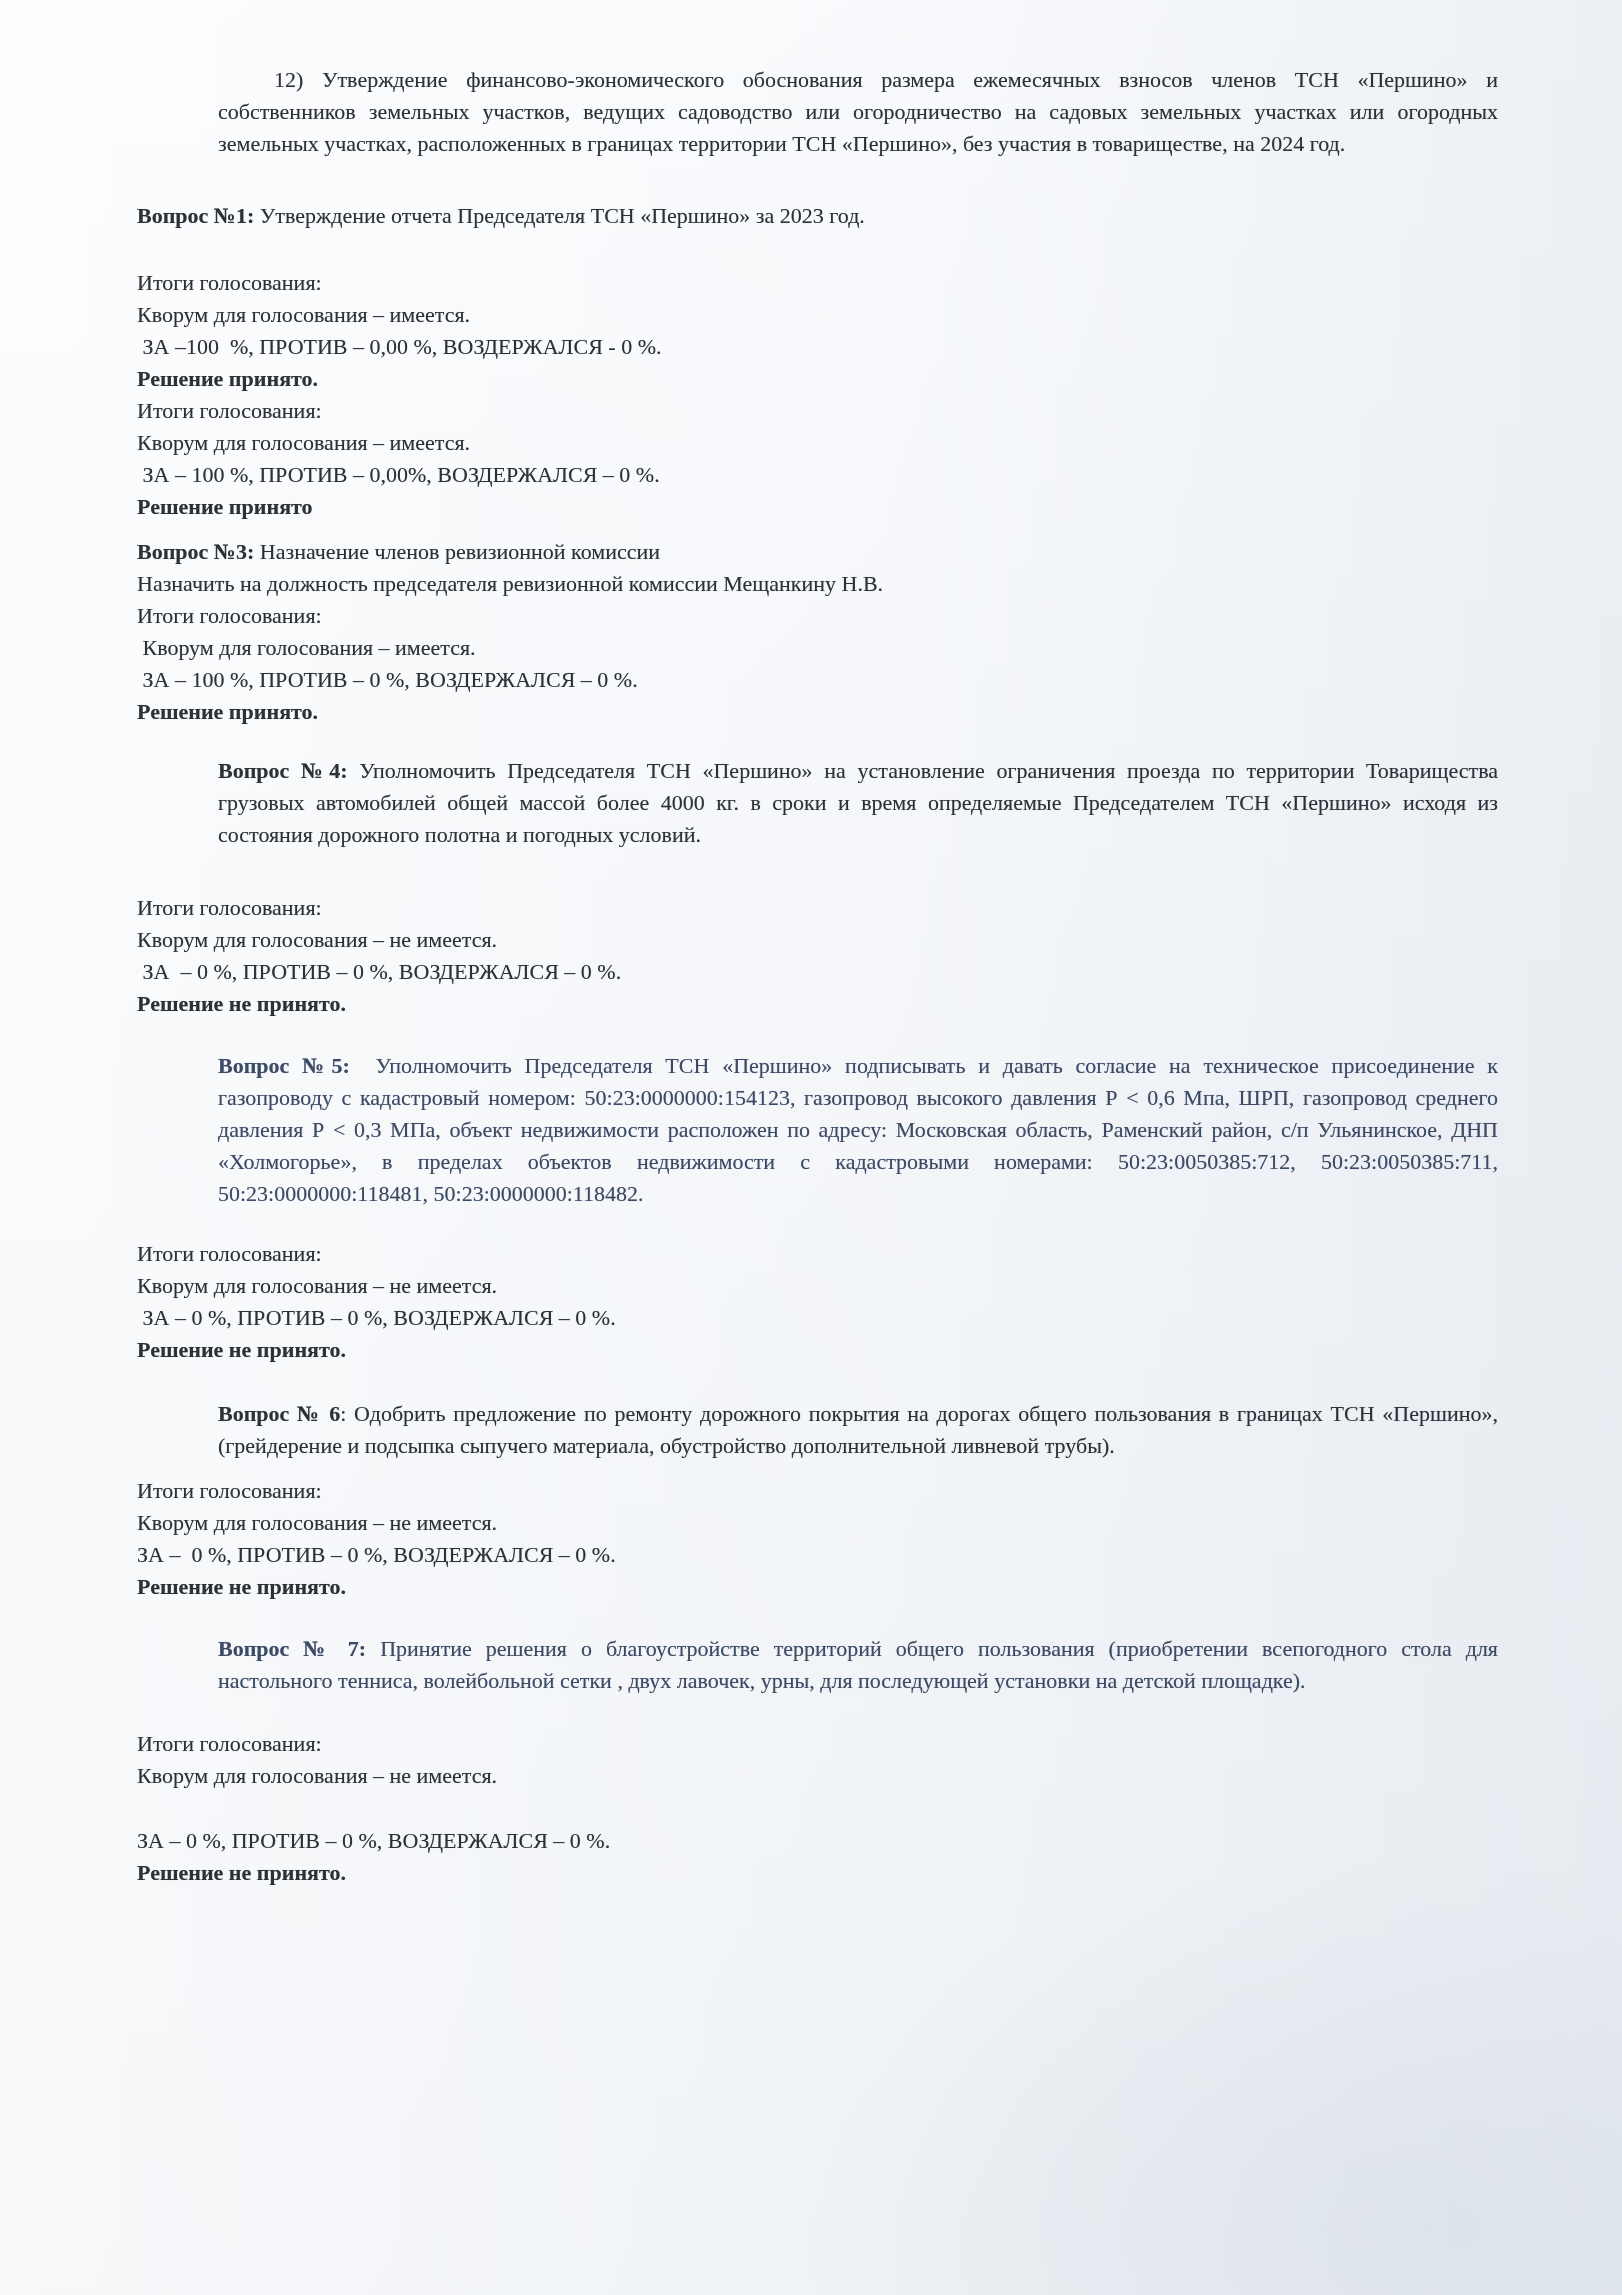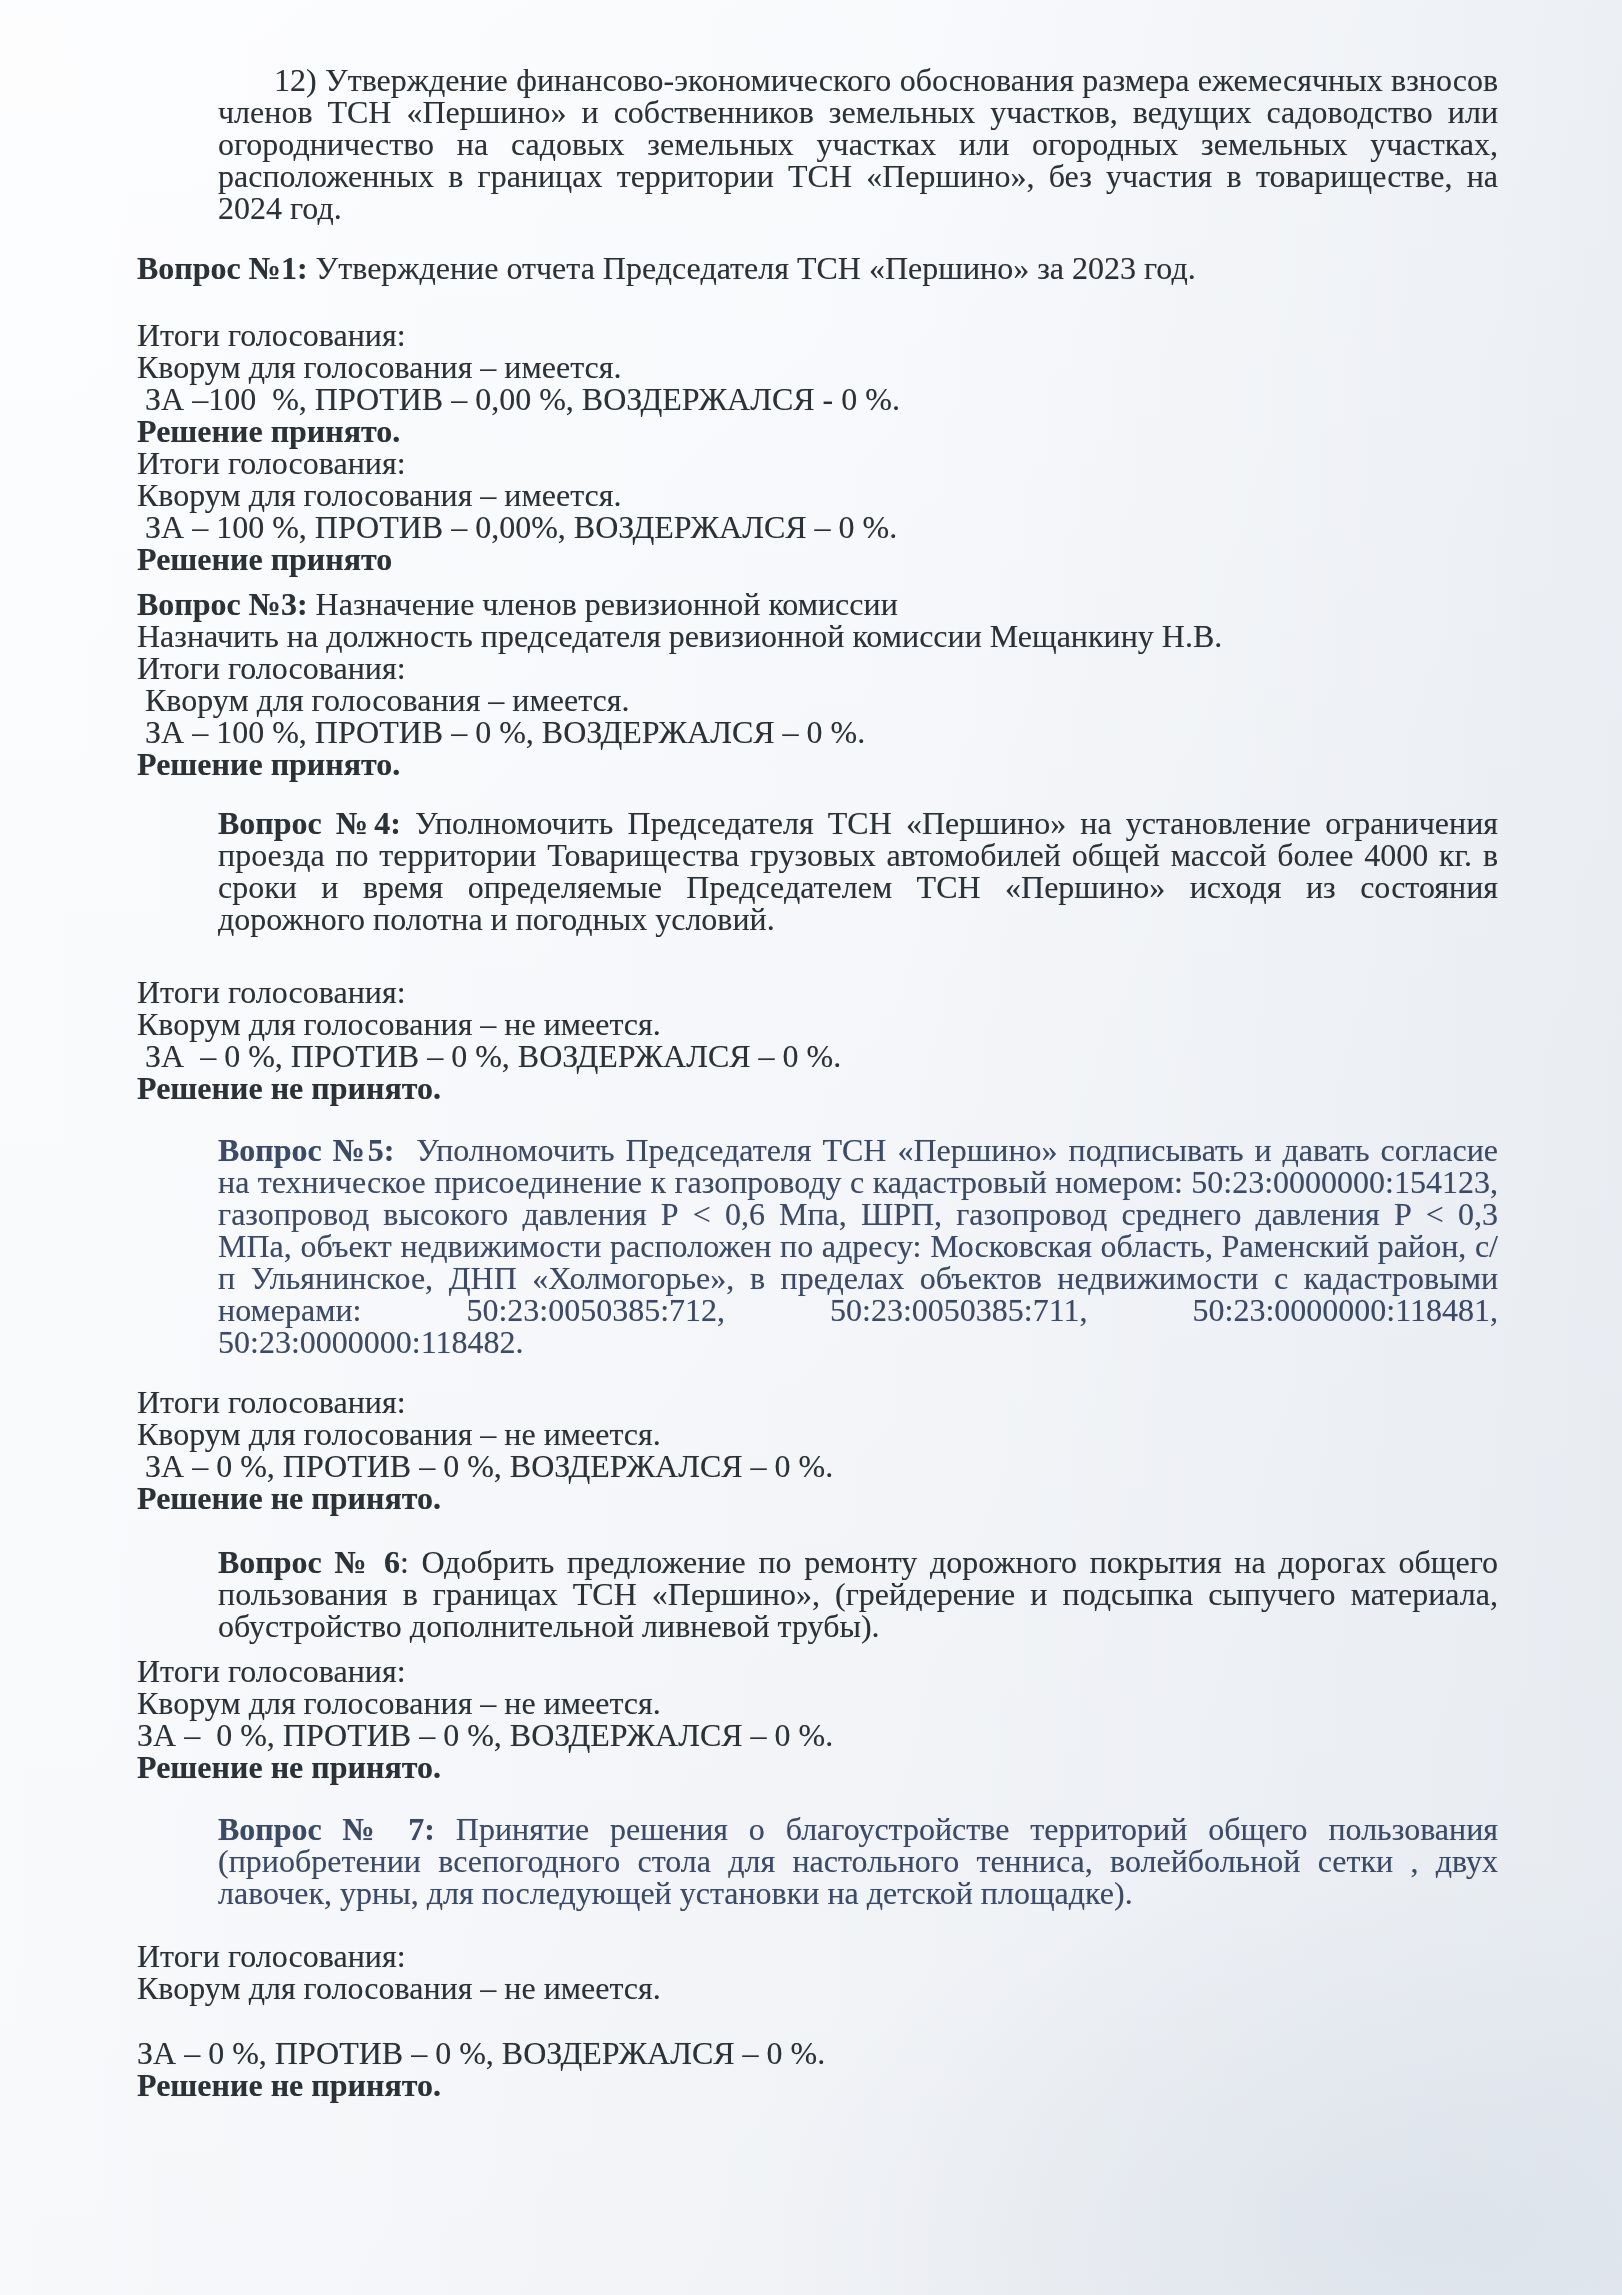--- a/index.html
+++ b/index.html
@@ -15,39 +15,39 @@
     overflow:hidden;
     background:
       radial-gradient(1068px 601px at 88% 97%, rgba(203,212,223,.38), rgba(203,212,223,0) 62%),
       linear-gradient(90deg, rgba(255,255,255,.55) 0%, rgba(244,246,249,.2) 55%, rgba(224,230,237,.55) 100%),
       linear-gradient(180deg, #fafbfd 0%, #f4f6f9 45%, #eef1f5 100%);
     color:var(--ink,#2b3237);
   }
   .content{
     position:relative;
     padding:64px 125px 0 137px; 
-    font-size:32px;
+    font-size:22px;
     line-height:32px;
     text-shadow:0 0 0.7px rgba(44,54,62,.38);
   }
   p{margin:0;}
   .line{white-space:pre-wrap;}
   .blk{
     margin-left:81px;            
     text-align:justify;
     white-space:pre-wrap;
   }
   .indent{text-indent:56px;}      
   .b{font-weight:bold;}
   .decision{font-weight:bold;}
   .tint{color:var(--ink-tint,#3c4c68);}
   
   .mt41{margin-top:27px}.mt42{margin-top:28px}.mt45{margin-top:30px}
   .mt46{margin-top:31px}.mt47{margin-top:13px}.mt48{margin-top:32px}
-  .mt49{margin-top:33px}.mt52{margin-top:35px}.mt54{margin-top:28px}
+  .mt49{margin-top:33px}.mt52{margin-top:35px}.mt54{margin-top:40px}
   .mt61{margin-top:41px}
 </style>
 </head>
 <body>
 
 <div class="page">
   <main class="content">
 
     <section>
       <p class="blk indent">12) Утверждение финансово-экономического обоснования размера ежемесячных взносов членов ТСН «Першино» и собственников земельных участков, ведущих садоводство или огородничество на садовых земельных участках или огородных земельных участках, расположенных в границах территории ТСН «Першино», без участия в товариществе, на 2024 год.</p>

